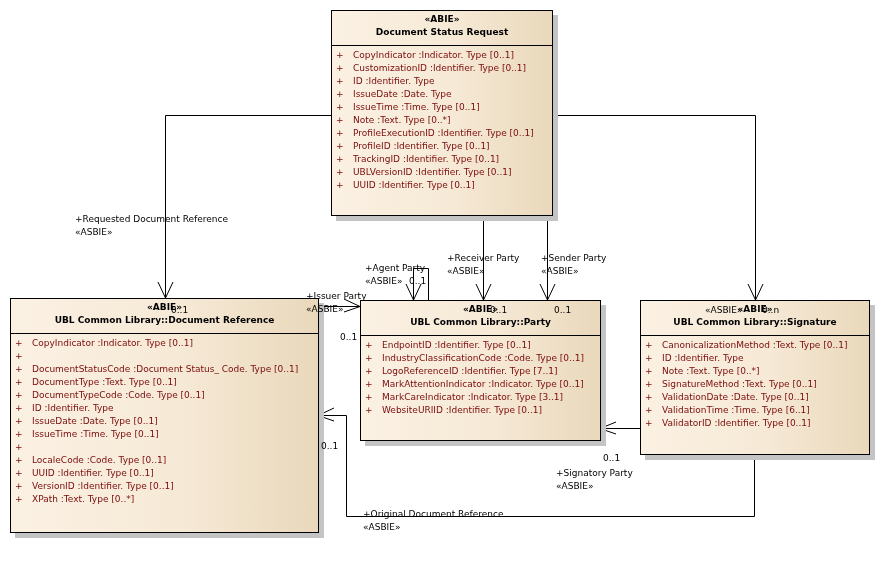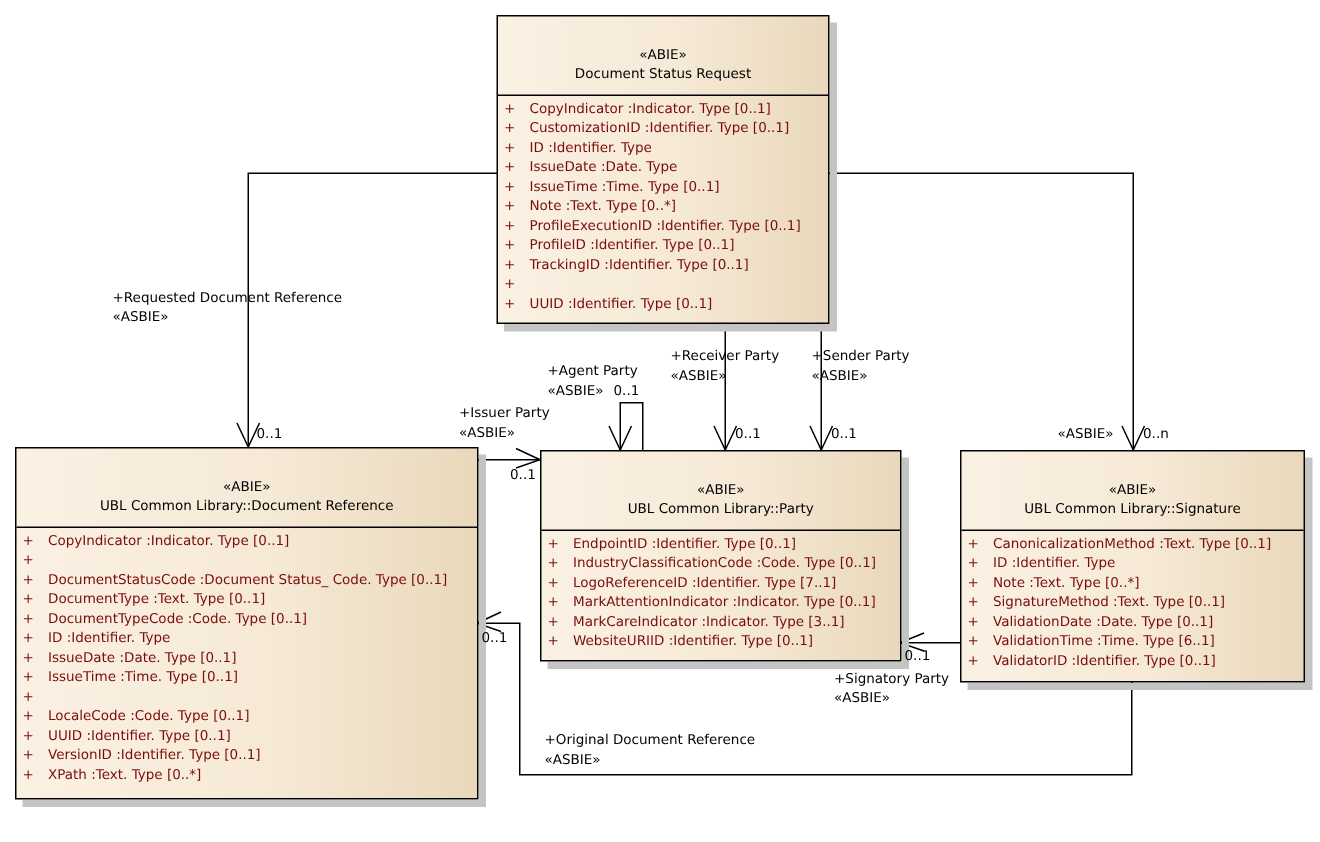--- a/index.html
+++ b/index.html
@@ -1,27 +1,27 @@
 <!DOCTYPE html>
 <html><head>
 <meta charset="utf-8">
 <style>
   html, body { margin:0; padding:0; background:#ffffff; }
   body { width:880px; height:561px; position:relative; overflow:hidden;
          font-family:"DejaVu Sans", "Liberation Sans", sans-serif; font-size:9px; color:#000; }
   .cls { position:absolute; border:1px solid #000; box-sizing:border-box;
          background:linear-gradient(to right, #fbf1e3 0%, #f6e9d6 55%, #e9d8bb 100%);
          box-shadow:5px 5px 0 #c4c4c4; }
-  .cls .hdr { text-align:center; border-bottom:1px solid #000; padding-top:20px; line-height:13px; }
+  .cls .hdr { text-align:center; border-bottom:1px solid #000; padding-top:2px; line-height:13px;font-weight:bold; }
   .cls .attrs { padding-top:3px; }
   .cls .attr { display:flex; height:13px; line-height:13px; color:#7a0b0b; white-space:nowrap; }
   .cls .attr .vis { width:17px; padding-left:4px; box-sizing:border-box; }
   .cls .attr .txt { padding-left:4px; }
   svg.lines { position:absolute; left:0; top:0; }
-  .lbl { position:absolute; line-height:13px; white-space:nowrap; color:#000; }
+  .lbl { position:absolute; line-height:13px; white-space:nowrap; color:#000;margin-top:20px; }
 </style>
 </head>
 <body>
 
 <svg class="lines" width="880" height="561">
   <g stroke="#000" stroke-width="1" fill="none">
 
     <polyline points="331.5,115.5 165.5,115.5 165.5,298"></polyline>
     <polyline points="158,282 165.5,298 173,282"></polyline>
 
@@ -85,20 +85,21 @@
     <div class="attr">
         <span class="vis">+</span>
         <span class="txt">ProfileID  :Identifier. Type [0..1]</span>
       </div>
     <div class="attr">
         <span class="vis">+</span>
         <span class="txt">TrackingID  :Identifier. Type [0..1]</span>
       </div>
     <div class="attr">
         <span class="vis">+</span>
+        <span class="txt">UBLVersionID  :Identifier. Type [0..1]</span>
       </div>
     <div class="attr">
         <span class="vis">+</span>
         <span class="txt">UUID  :Identifier. Type [0..1]</span>
       </div>
   </div>
 </div>
 
 <div class="cls" style="left:10px; top:298px; width:309px; height:235px;">
   <div class="hdr" style="height:32px;">

